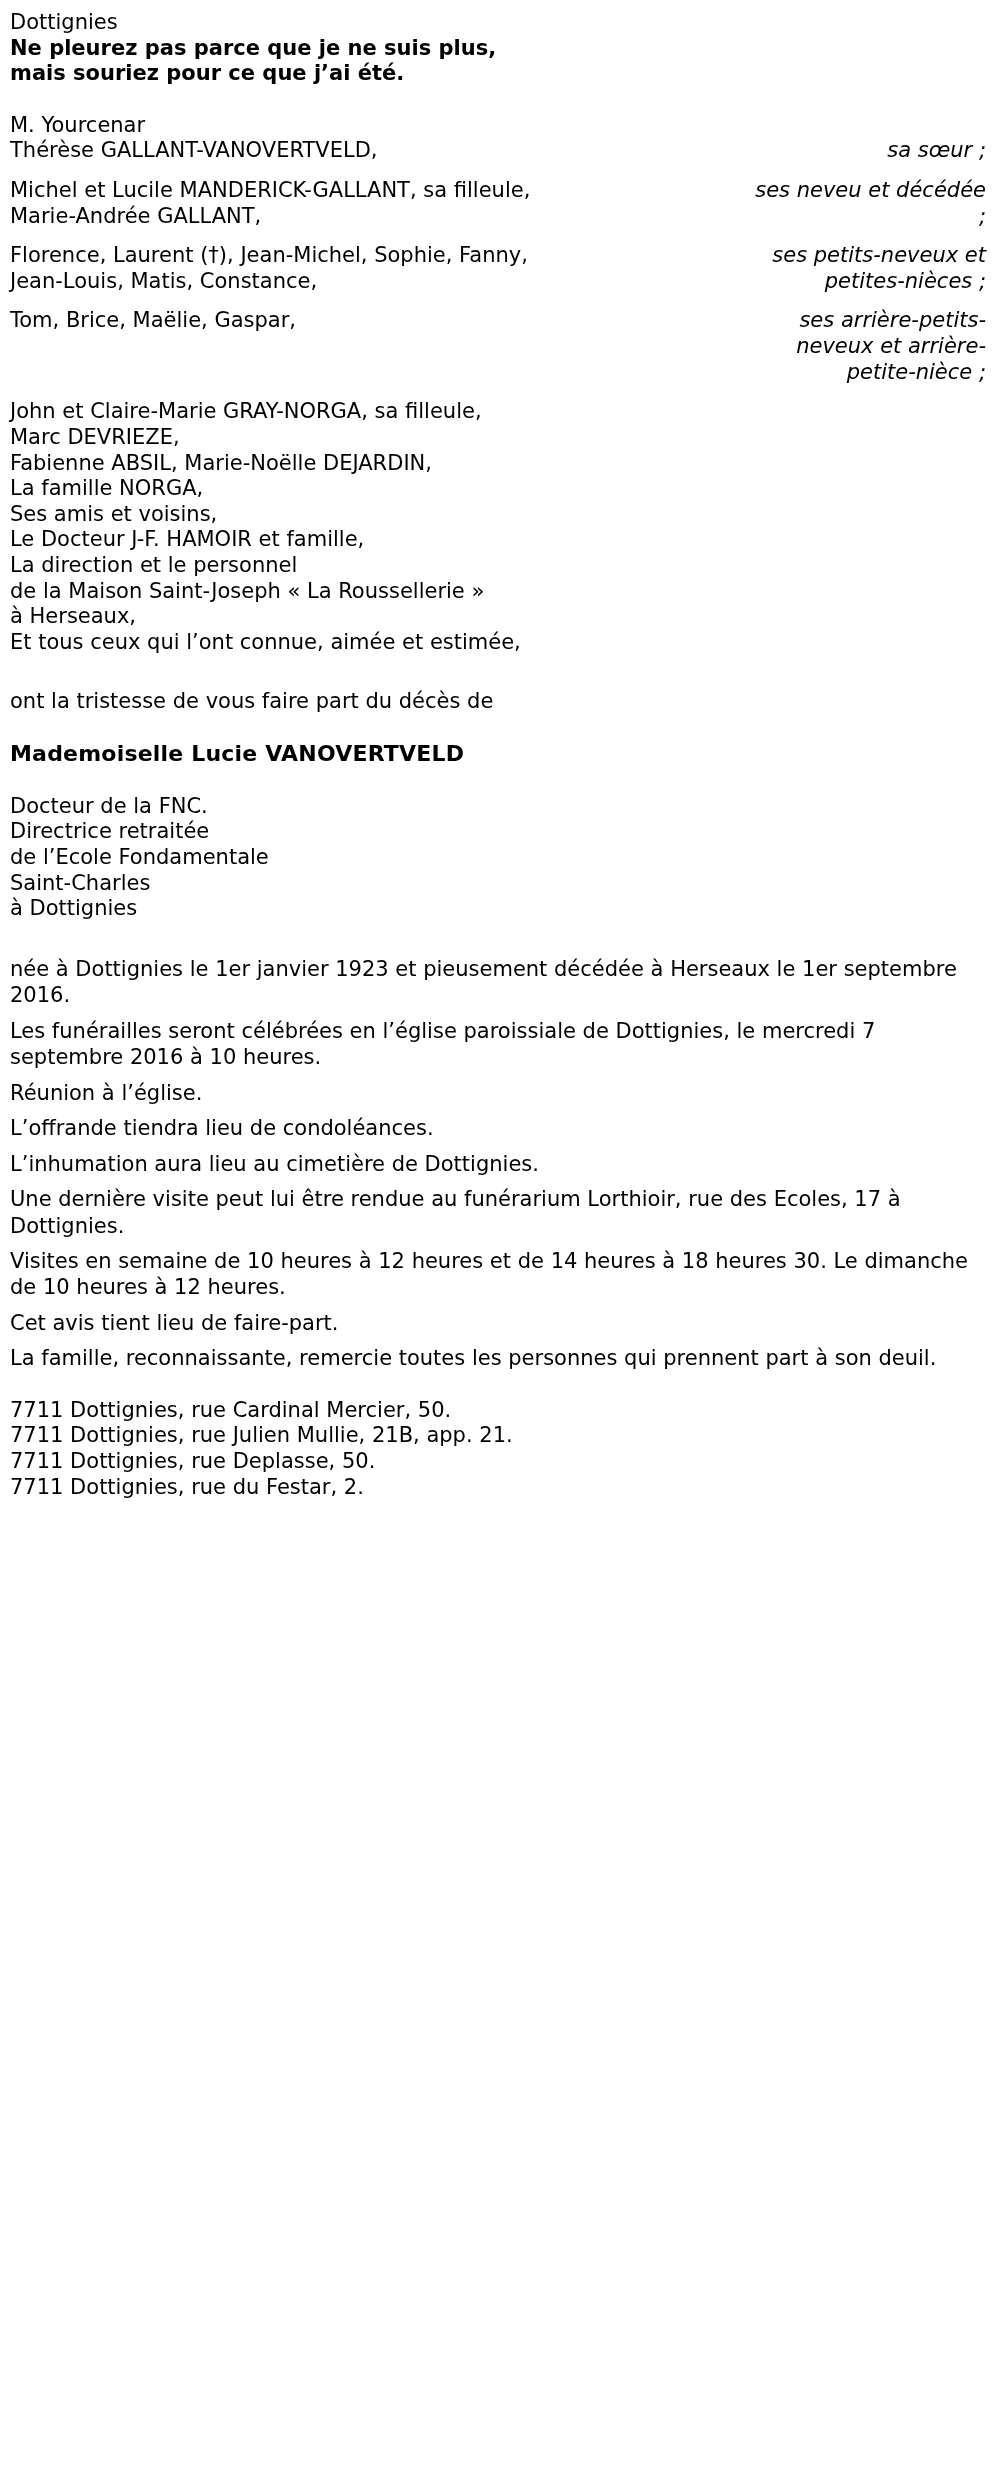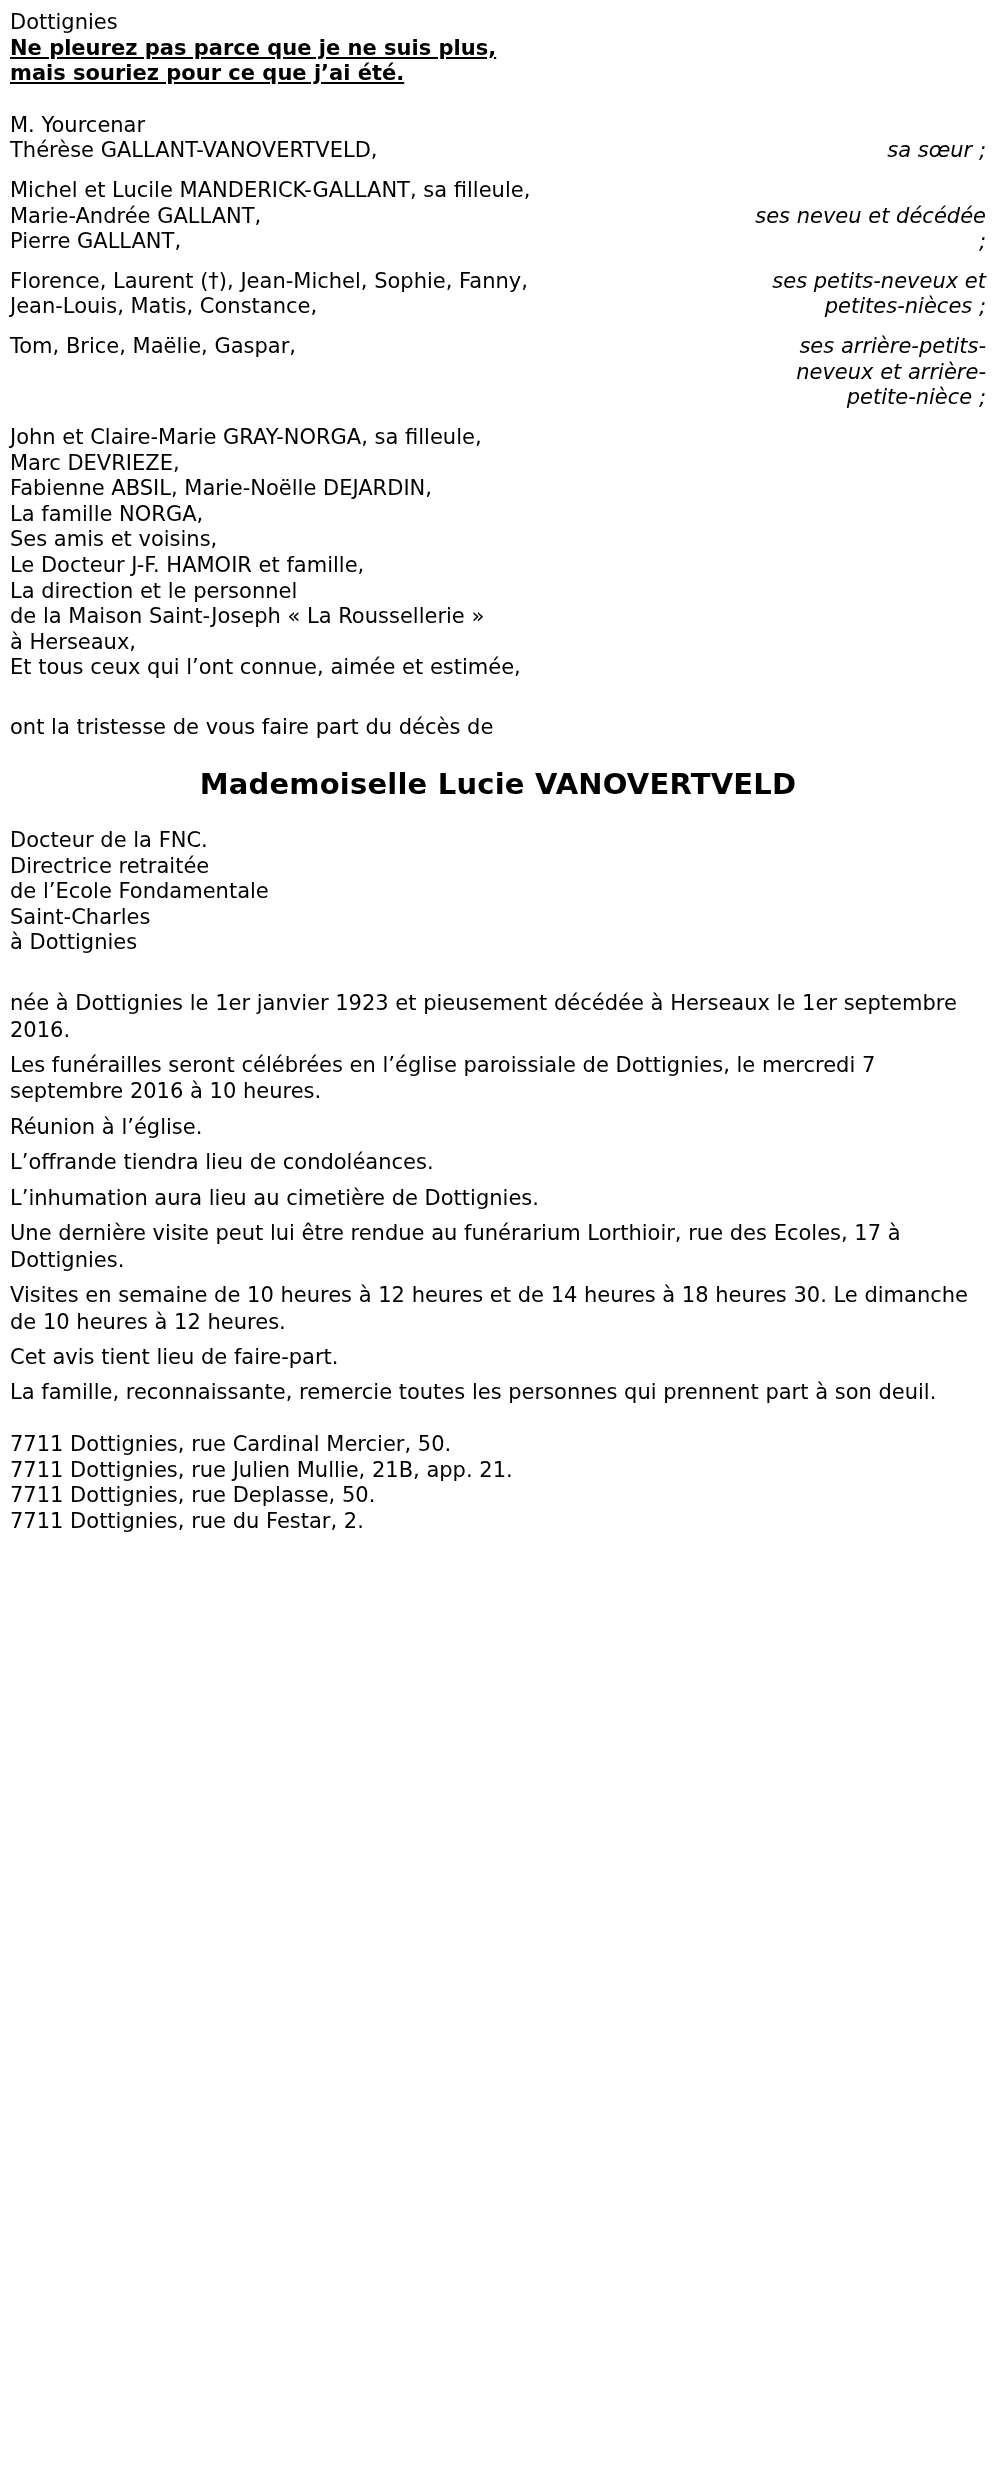--- a/index.html
+++ b/index.html
@@ -20,21 +20,20 @@
   }
   .notice {
     font-size: 21px;
     line-height: 1.22;
   }
   .line {
     white-space: pre-wrap;
   }
   .bold {
     font-weight: bold;
-    text-decoration: underline;
   }
   .gap-sm { height: 14px; }
   .gap-md { height: 26px; }
   .gap-lg { height: 34px; }
 
   
   .row {
     display: flex;
     align-items: flex-start;
     justify-content: space-between;
@@ -48,24 +47,23 @@
     text-align: right;
     flex: 0 0 auto;
     max-width: 300px;
     align-self: flex-end;
     padding-left: 20px;
   }
   .relation .rline { display: block; }
 
   .deceased-name {
     font-weight: bold;
-    font-size: 29px;
+    font-size: 22px;
     letter-spacing: 0.2px;
     margin: 0;
-    text-align: center;
   }
   .para {
     margin: 0;
     font-size: 21px;
     line-height: 1.26;
   }
   .block + .block { margin-top: 9px; }
   .tight .line { line-height: 1.22; }
 </style>
 </head>
@@ -90,21 +88,20 @@
         <span class="rline">sa sœur ;</span>
       </div>
     </div>
 
     <div class="gap-sm"></div>
 
     <div class="row">
       <div class="names">
         <div class="line">Michel et Lucile MANDERICK-GALLANT, sa filleule,</div>
         <div class="line">Marie-Andrée GALLANT,</div>
-        <div class="line">Pierre GALLANT,</div>
       </div>
       <div class="relation">
         <span class="rline">ses neveu et décédée</span>
         <span class="rline">;</span>
       </div>
     </div>
 
     <div class="gap-sm"></div>
 
     <div class="row">

